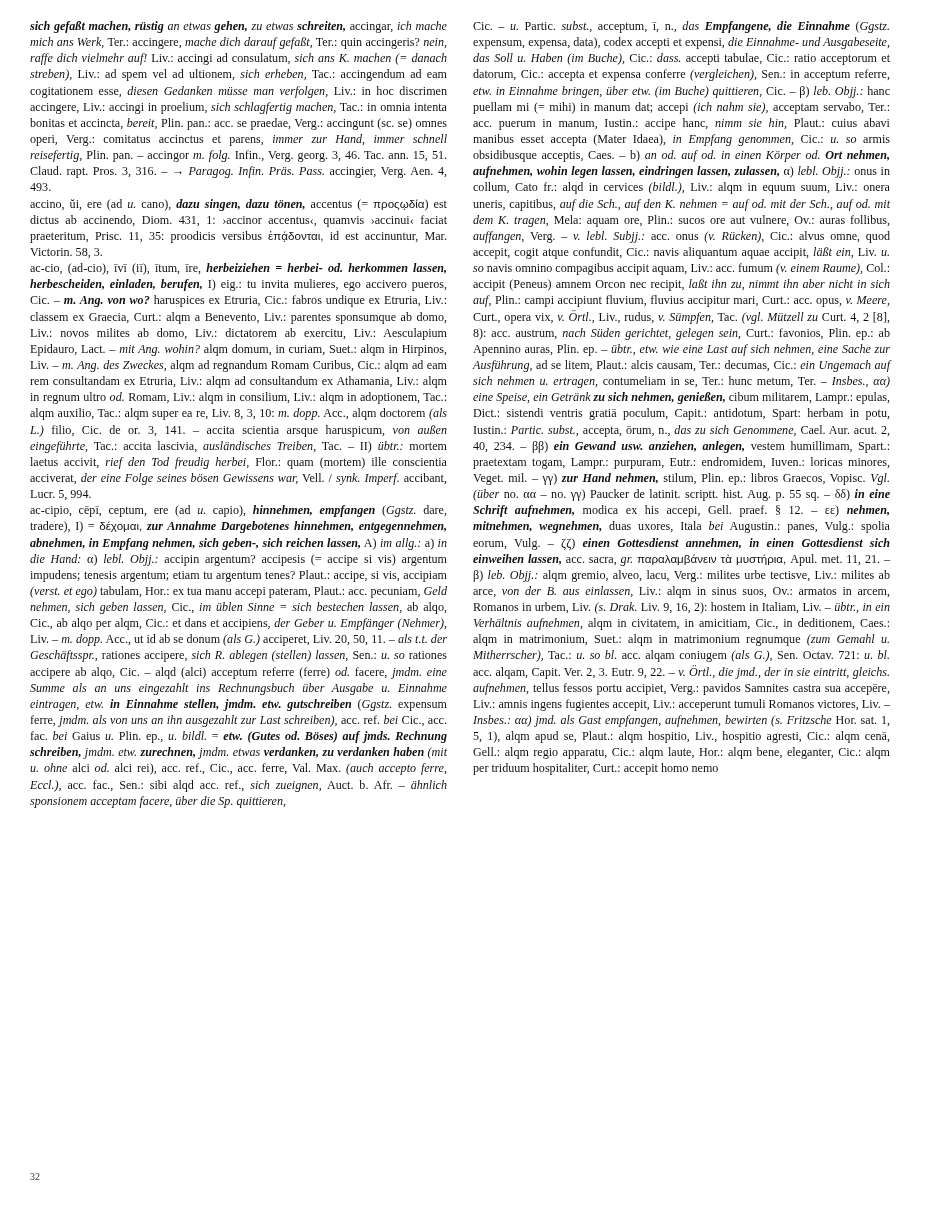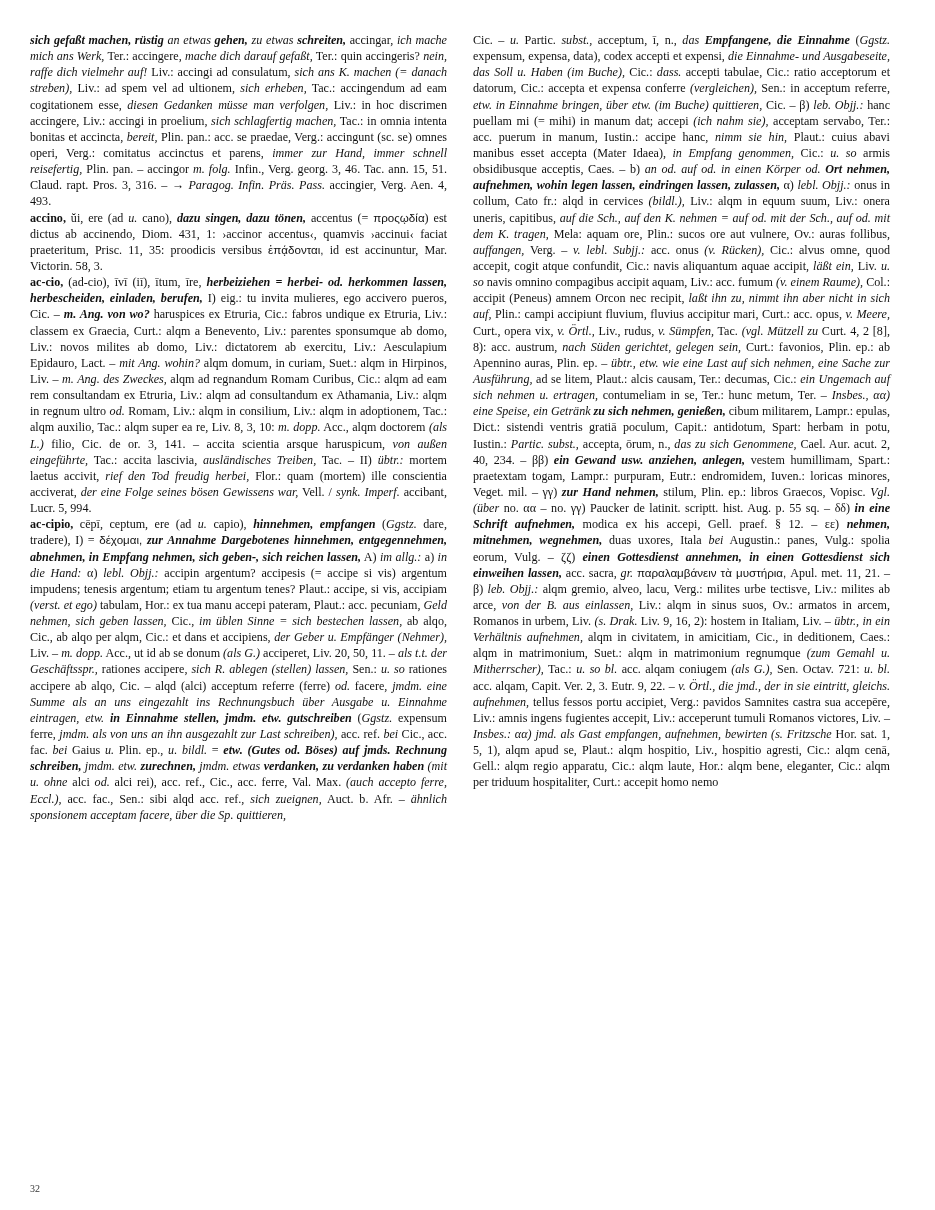--- a/index.html
+++ b/index.html
@@ -14,21 +14,21 @@
     color: #111111;
     position: relative;
     overflow: hidden;
   }
   .page {
     position: absolute;
     left: 0; top: 0;
     width: 935px;
     height: 1210px;
     box-sizing: border-box;
-    padding: 32px 30px 0 30px;
+    padding: 18px 30px 0 30px;
   }
   .columns {
     display: flex;
     flex-direction: row;
     gap: 26px;
     height: 1128px;
   }
   .col {
     width: 417px;
     font-size: 12.1px;
@@ -37,27 +37,27 @@
     -webkit-hyphens: auto;
     hyphens: auto;
   }
   .col p {
     margin: 0;
     text-indent: 0;
     padding: 0;
   }
   .col p + p { margin-top: 0px; }
   i { font-style: italic; }
-  b { font-weight: bold; }
+  b { font-weight: normal; }
   .bi { font-weight: bold; font-style: italic; }
   .gr { font-family: Liberation Sans, sans-serif; font-size: 11.6px; }
   .folio {
     position: absolute;
     left: 30px;
-    bottom: 16px;
+    bottom: 28px;
     font-size: 10px;
     color: #333;
     font-family: "Liberation Serif", serif;
   }
   .entry { margin-top: 0.5px; }
 </style>
 </head>
 <body>
 
 <div class="page">

